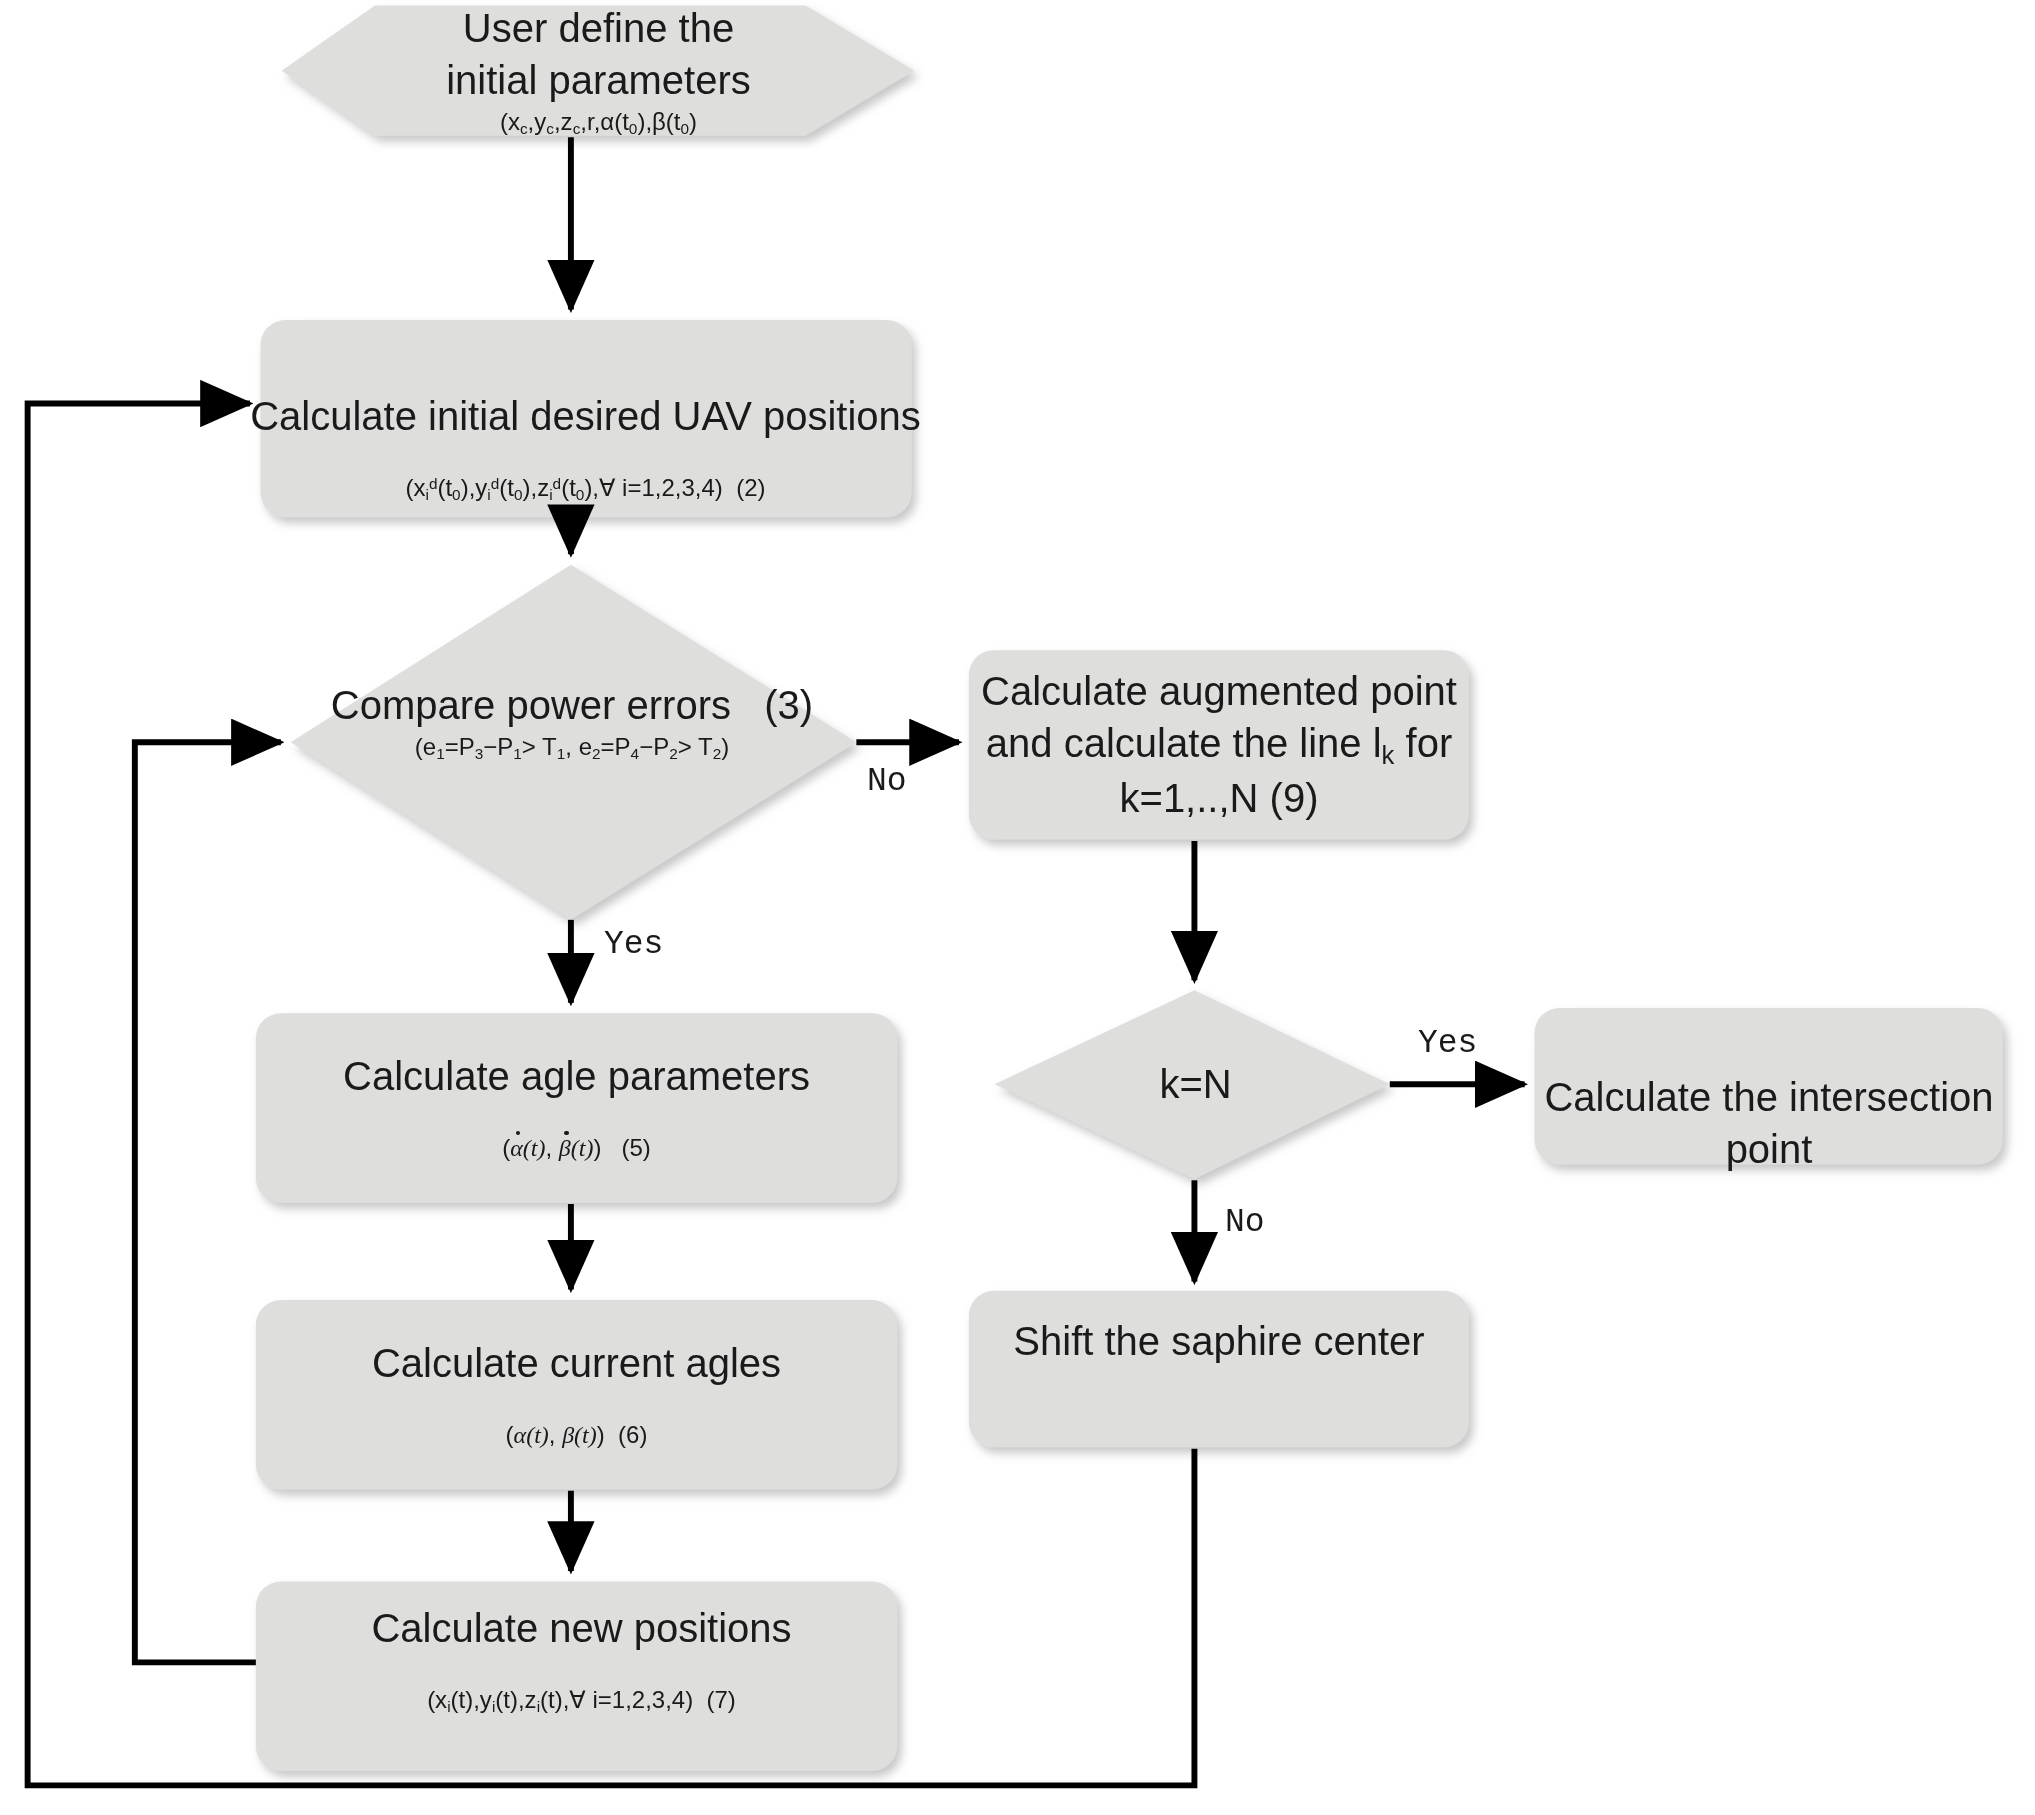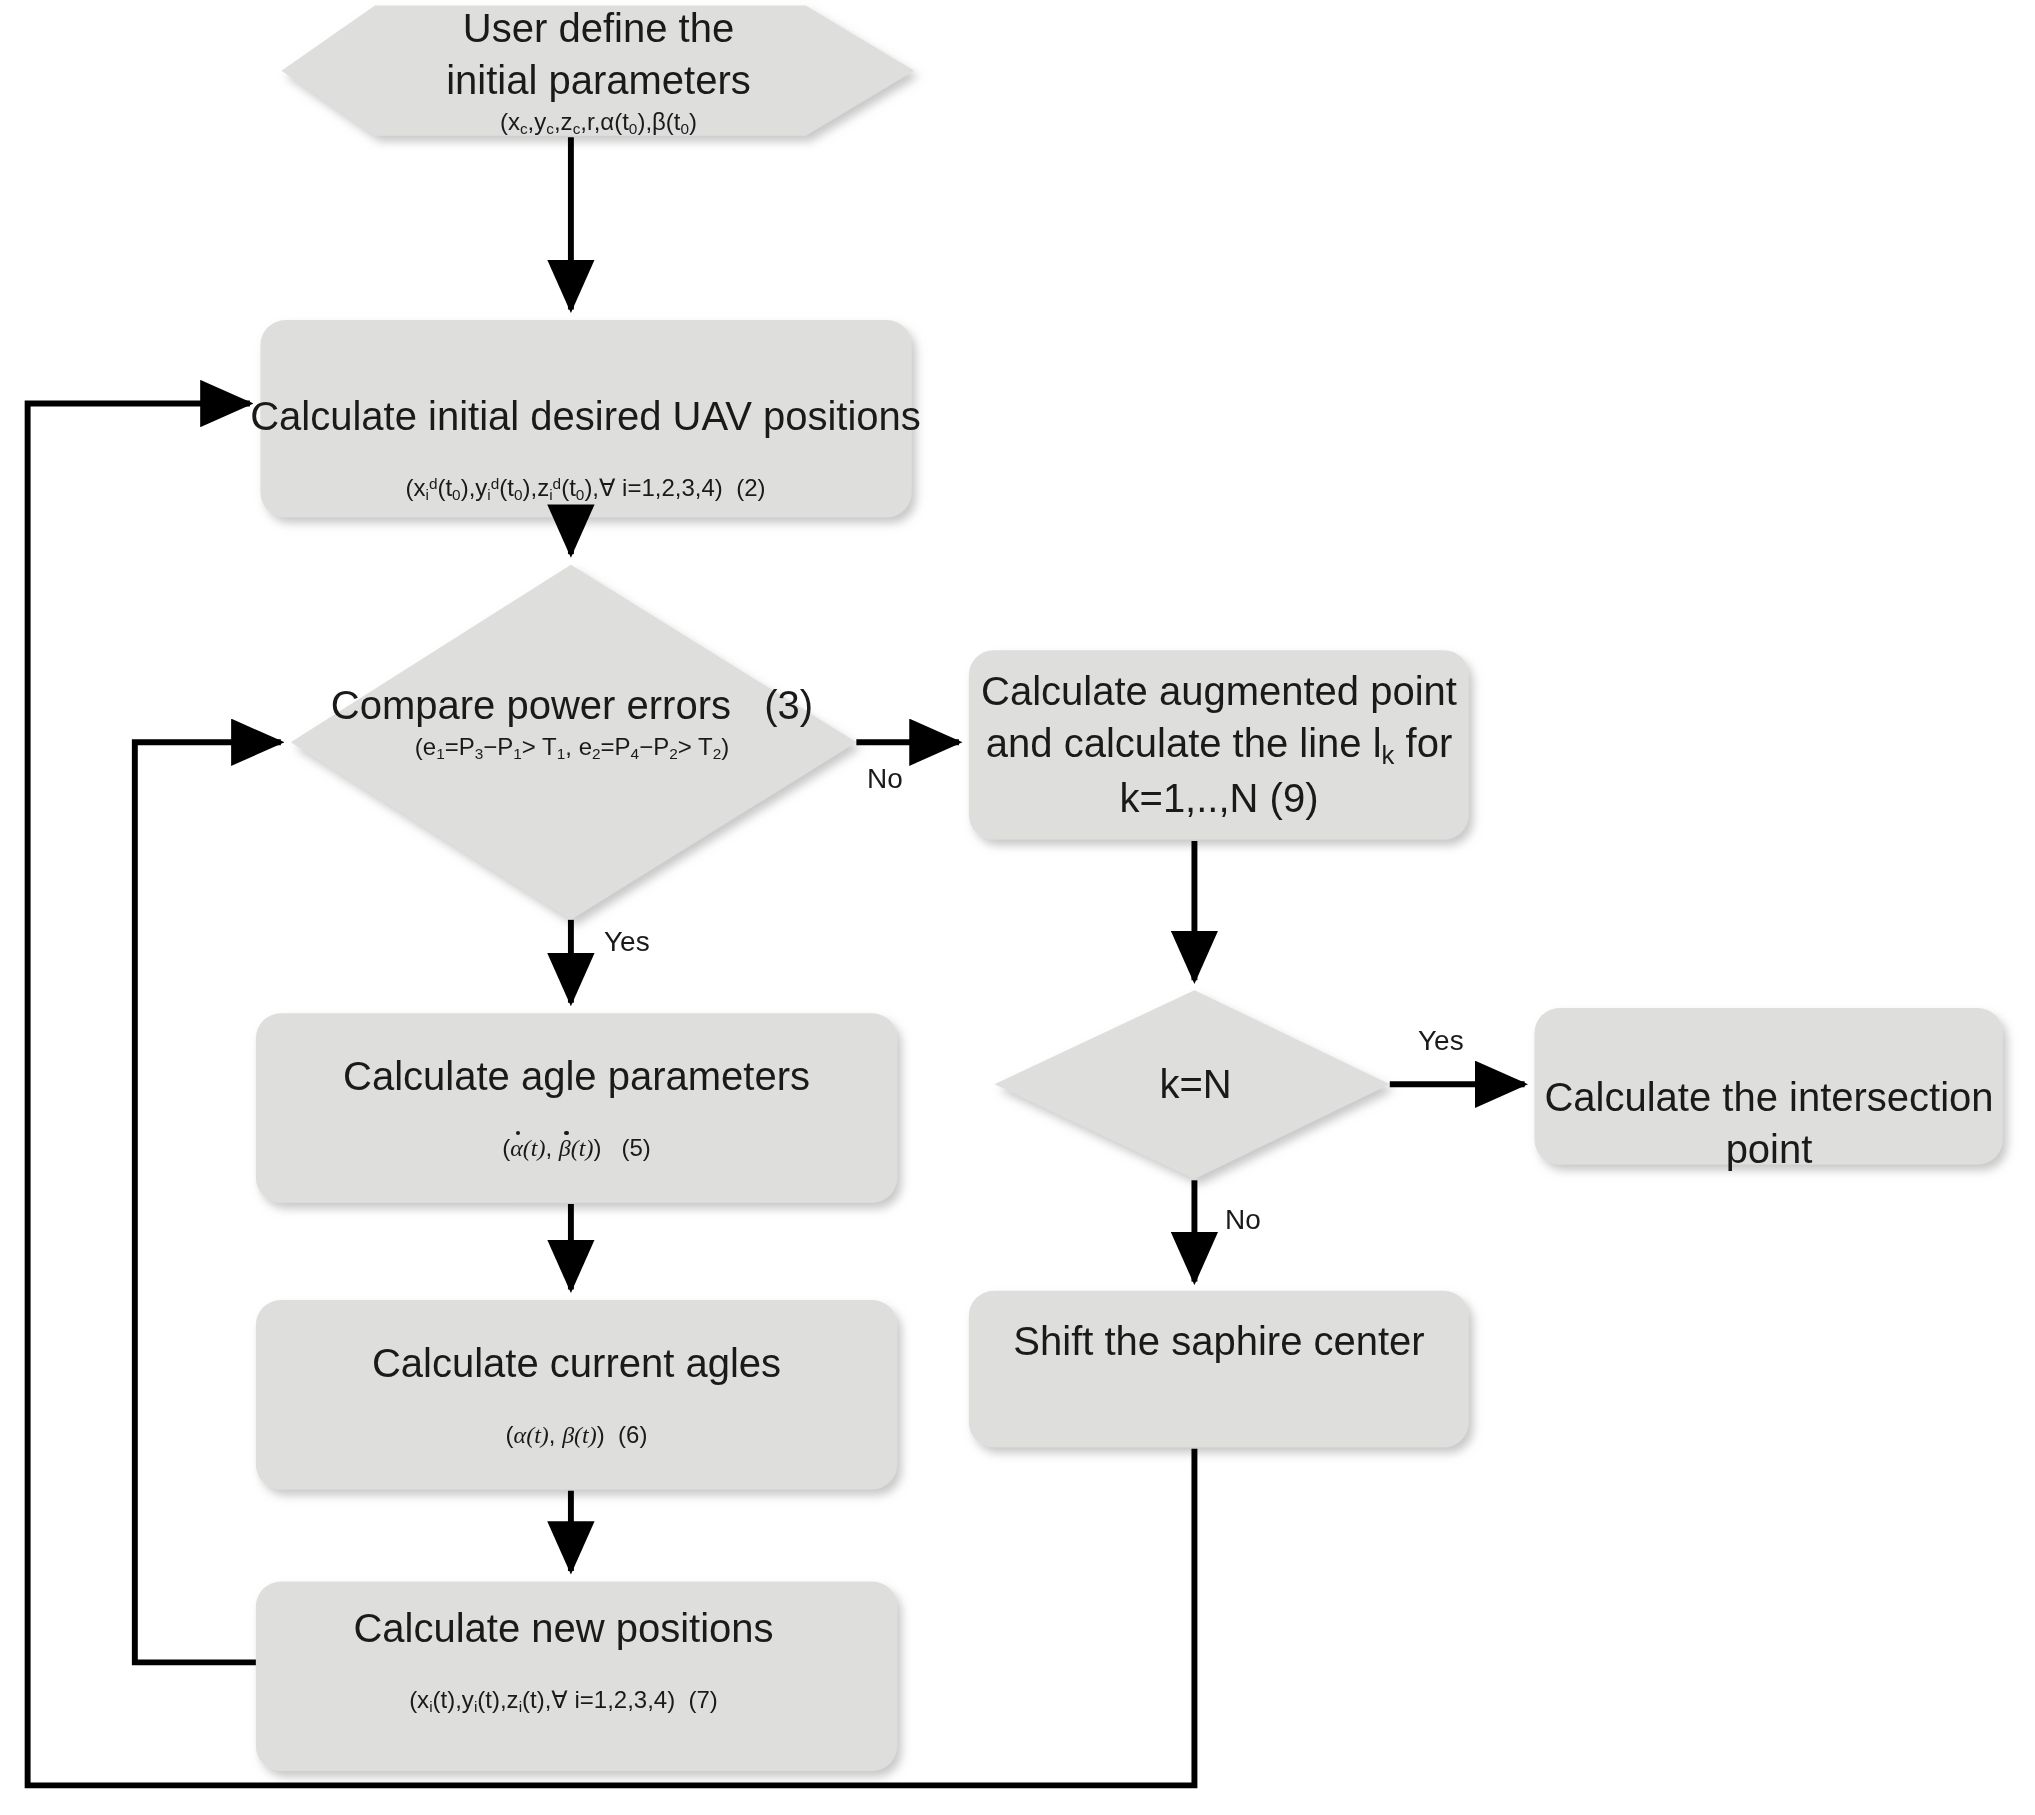--- a/index.html
+++ b/index.html
@@ -56,23 +56,23 @@
     font-size: 40px;
   }
   .frm {
     font-size: 24px;
   }
   .gap {
     height: 30px;
   }
   .edge-label {
     position: absolute;
-    font-size: 28px;
+    font-size: 33px;
     color: #1a1a1a;
-    font-family: Liberation Sans, sans-serif;
+    font-family: Liberation Mono, monospace;
     white-space: nowrap;
   }
   sub {
     font-size: 0.64em;
     vertical-align: -0.28em;
   }
   sup {
     font-size: 0.64em;
     vertical-align: 0.44em;
   }
@@ -189,21 +189,21 @@
   <div class="node-text" style="left:256px; top:1300px; width:641px; height:189px;">
     <span class="ln ttl">Calculate current agles</span>
     <span class="gap"></span>
     <span class="ln frm">(<span class="it">α(t)</span>, <span class="it">β(t)</span>)&nbsp;&nbsp;(6)</span>
   </div>
 
   <div class="node-text" style="left:969px; top:1291px; width:500px; height:99px;">
     <span class="ln ttl">Shift the saphire center</span>
   </div>
 
-  <div class="node-text" style="left:243px; top:1581px; width:641px; height:157px;">
+  <div class="node-text" style="left:261px; top:1581px; width:641px; height:157px;">
     <span class="ln ttl">Calculate new positions</span>
     <span class="gap"></span>
     <span class="ln frm">(x<sub>i</sub>(t),y<sub>i</sub>(t),z<sub>i</sub>(t),∀ i=1,2,3,4)&nbsp;&nbsp;(7)</span>
   </div>
 
   <span class="edge-label" style="left:867px; top:763px;">No</span>
   <span class="edge-label" style="left:604px; top:926px;">Yes</span>
   <span class="edge-label" style="left:1418px; top:1025px;">Yes</span>
   <span class="edge-label" style="left:1225px; top:1204px;">No</span>
 

